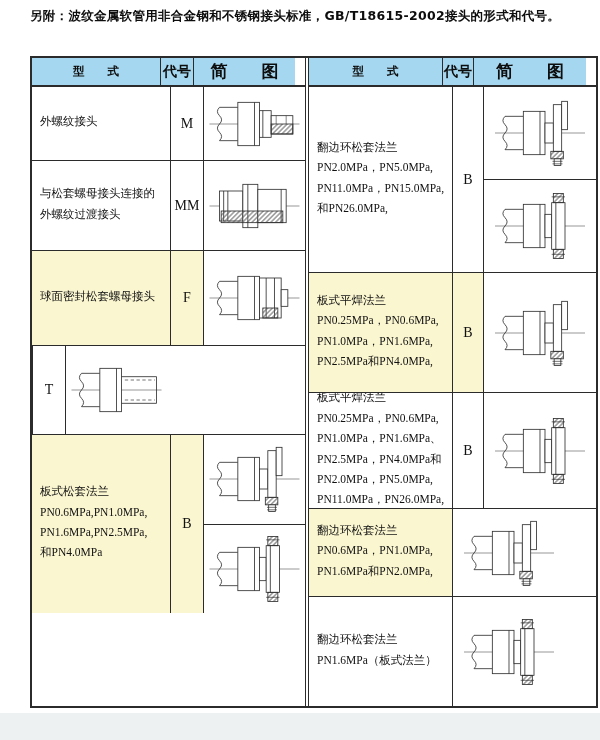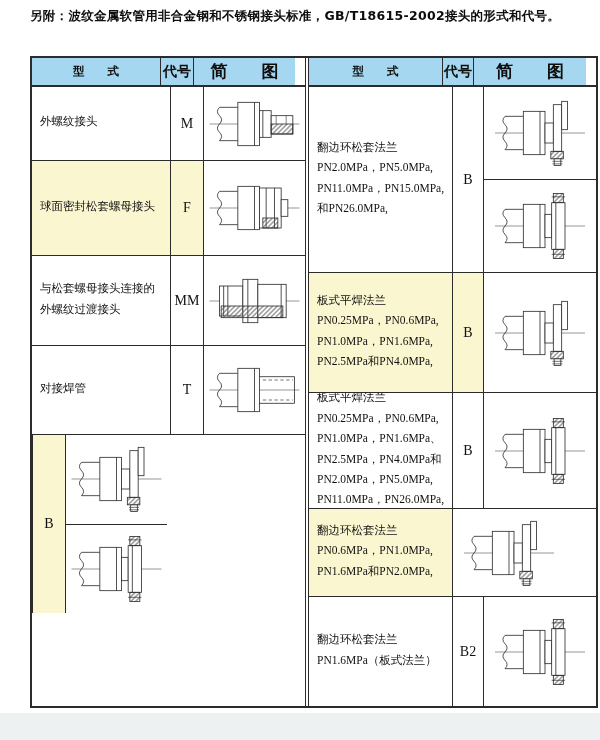--- a/index.html
+++ b/index.html
@@ -70,47 +70,20 @@
                 <line x1="66" y1="26" x2="66" y2="58" stroke="#2f2f2f" stroke-width="1"></line>
                 <rect x="76" y="32" width="26" height="22" fill="#fff" stroke="#2f2f2f" stroke-width="1"></rect>
                 <rect x="76" y="42" width="26" height="12" fill="url(#h1)" stroke="#2f2f2f" stroke-width="1"></rect>
                 <line x1="82" y1="32" x2="82" y2="42" stroke="#2f2f2f" stroke-width="0.7"></line>
                 <line x1="94" y1="32" x2="94" y2="42" stroke="#2f2f2f" stroke-width="0.7"></line>
               </svg>
             </div>
           </div>
       </div>
 
-      <div class="row" style="height:94px">
-        <div class="cell c-type hl">球面密封松套螺母接头</div>
-        <div class="cell c-code hl">F</div>
-        <div class="cell c-diag">
-            <div class="diag">
-              <svg viewBox="0 0 112 84" xmlns="http://www.w3.org/2000/svg">
-                <defs>
-                  <pattern id="h2" width="4" height="4" patternUnits="userSpaceOnUse" patternTransform="rotate(45)">
-                    <line x1="1" y1="0" x2="1" y2="4" stroke="#555" stroke-width="1.1"></line>
-                  </pattern>
-                </defs>
-                <line x1="2" y1="42" x2="110" y2="42" stroke="#2f2f2f" stroke-width="0.6"></line>
-                <path d="M14,22 q-5,5 0,10 q5,5 0,10 q-5,5 0,10 q5,5 0,10" fill="none" stroke="#2f2f2f" stroke-width="1"></path>
-                <line x1="14" y1="22" x2="36" y2="22" stroke="#2f2f2f" stroke-width="1"></line>
-                <line x1="14" y1="62" x2="36" y2="62" stroke="#2f2f2f" stroke-width="1"></line>
-                <rect x="36" y="16" width="26" height="52" fill="#fff" stroke="#2f2f2f" stroke-width="1"></rect>
-                <line x1="56" y1="16" x2="56" y2="68" stroke="#2f2f2f" stroke-width="1"></line>
-                <rect x="62" y="18" width="26" height="48" fill="#fff" stroke="#2f2f2f" stroke-width="1"></rect>
-                <line x1="70" y1="18" x2="70" y2="66" stroke="#2f2f2f" stroke-width="1"></line>
-                <line x1="80" y1="18" x2="80" y2="66" stroke="#2f2f2f" stroke-width="1"></line>
-                <rect x="66" y="54" width="18" height="12" fill="url(#h2)" stroke="#2f2f2f" stroke-width="1"></rect>
-                <rect x="88" y="32" width="8" height="20" fill="#fff" stroke="#2f2f2f" stroke-width="1"></rect>
-              </svg>
-            </div>
-          </div>
-      </div>
-
       <div class="row" style="height:89px">
         <div class="cell c-type">与松套螺母接头连接的
 外螺纹过渡接头</div>
         <div class="cell c-code">MM</div>
         <div class="cell c-diag">
             <div class="diag">
               <svg viewBox="0 0 112 84" xmlns="http://www.w3.org/2000/svg">
                 <defs>
                   <pattern id="h3" width="4" height="4" patternUnits="userSpaceOnUse" patternTransform="rotate(45)">
                     <line x1="1" y1="0" x2="1" y2="4" stroke="#555" stroke-width="1.1"></line>
@@ -123,23 +96,49 @@
                 <rect x="42" y="16" width="18" height="52" fill="#fff" stroke="#2f2f2f" stroke-width="1"></rect>
                 <line x1="48" y1="16" x2="48" y2="68" stroke="#2f2f2f" stroke-width="1"></line>
                 <rect x="60" y="22" width="34" height="40" fill="#fff" stroke="#2f2f2f" stroke-width="1"></rect>
                 <line x1="88" y1="22" x2="88" y2="62" stroke="#2f2f2f" stroke-width="1"></line>
                 <rect x="16" y="48" width="74" height="14" fill="url(#h3)" stroke="#2f2f2f" stroke-width="1"></rect>
               </svg>
             </div>
           </div>
       </div>
 
+      <div class="row" style="height:94px">
+        <div class="cell c-type hl">球面密封松套螺母接头</div>
+        <div class="cell c-code hl">F</div>
+        <div class="cell c-diag">
+            <div class="diag">
+              <svg viewBox="0 0 112 84" xmlns="http://www.w3.org/2000/svg">
+                <defs>
+                  <pattern id="h2" width="4" height="4" patternUnits="userSpaceOnUse" patternTransform="rotate(45)">
+                    <line x1="1" y1="0" x2="1" y2="4" stroke="#555" stroke-width="1.1"></line>
+                  </pattern>
+                </defs>
+                <line x1="2" y1="42" x2="110" y2="42" stroke="#2f2f2f" stroke-width="0.6"></line>
+                <path d="M14,22 q-5,5 0,10 q5,5 0,10 q-5,5 0,10 q5,5 0,10" fill="none" stroke="#2f2f2f" stroke-width="1"></path>
+                <line x1="14" y1="22" x2="36" y2="22" stroke="#2f2f2f" stroke-width="1"></line>
+                <line x1="14" y1="62" x2="36" y2="62" stroke="#2f2f2f" stroke-width="1"></line>
+                <rect x="36" y="16" width="26" height="52" fill="#fff" stroke="#2f2f2f" stroke-width="1"></rect>
+                <line x1="56" y1="16" x2="56" y2="68" stroke="#2f2f2f" stroke-width="1"></line>
+                <rect x="62" y="18" width="26" height="48" fill="#fff" stroke="#2f2f2f" stroke-width="1"></rect>
+                <line x1="70" y1="18" x2="70" y2="66" stroke="#2f2f2f" stroke-width="1"></line>
+                <line x1="80" y1="18" x2="80" y2="66" stroke="#2f2f2f" stroke-width="1"></line>
+                <rect x="66" y="54" width="18" height="12" fill="url(#h2)" stroke="#2f2f2f" stroke-width="1"></rect>
+                <rect x="88" y="32" width="8" height="20" fill="#fff" stroke="#2f2f2f" stroke-width="1"></rect>
+              </svg>
+            </div>
+          </div>
+      </div>
+
 
       <div class="row" style="height:88px">
-        <div class="cell c-type">对接焊管</div>
         <div class="cell c-code">T</div>
         <div class="cell c-diag">
             <div class="diag">
               <svg viewBox="0 0 112 84" xmlns="http://www.w3.org/2000/svg">
                 <defs>
                   <pattern id="h5" width="4" height="4" patternUnits="userSpaceOnUse" patternTransform="rotate(45)">
                     <line x1="1" y1="0" x2="1" y2="4" stroke="#555" stroke-width="1.1"></line>
                   </pattern>
                 </defs>
                 <line x1="2" y1="42" x2="110" y2="42" stroke="#2f2f2f" stroke-width="0.6"></line>
@@ -152,20 +151,24 @@
                 <line x1="62" y1="58" x2="104" y2="58" stroke="#2f2f2f" stroke-width="1"></line>
                 <line x1="104" y1="26" x2="104" y2="58" stroke="#2f2f2f" stroke-width="1"></line>
                 <line x1="66" y1="30" x2="102" y2="30" stroke="#2f2f2f" stroke-width="0.8" stroke-dasharray="4,3"></line>
                 <line x1="66" y1="54" x2="102" y2="54" stroke="#2f2f2f" stroke-width="0.8" stroke-dasharray="4,3"></line>
               </svg>
             </div>
           </div>
       </div>
 
       <div class="row" style="height:178px">
+        <div class="cell c-type hl">板式松套法兰
+PN0.6MPa,PN1.0MPa,
+PN1.6MPa,PN2.5MPa,
+和PN4.0MPa</div>
         <div class="cell c-code hl">B</div>
         <div class="cell c-diag">
           <div class="diag">
               <svg viewBox="0 0 112 84" xmlns="http://www.w3.org/2000/svg">
                 <defs>
                   <pattern id="h6" width="4" height="4" patternUnits="userSpaceOnUse" patternTransform="rotate(45)">
                     <line x1="1" y1="0" x2="1" y2="4" stroke="#555" stroke-width="1.1"></line>
                   </pattern>
                 </defs>
                 <line x1="2" y1="42" x2="110" y2="42" stroke="#2f2f2f" stroke-width="0.6"></line>
@@ -362,21 +365,20 @@
                 <line x1="71" y1="76" x2="83" y2="76" stroke="#2f2f2f" stroke-width="0.8"></line>
                 <line x1="71" y1="79" x2="83" y2="79" stroke="#2f2f2f" stroke-width="0.8"></line>
               </svg>
             </div>
           </div>
       </div>
 
       <div class="row" style="height:109px">
         <div class="cell c-type">翻边环松套法兰
 PN1.6MPa（板式法兰）</div>
-        <div class="cell c-code">B2</div>
         <div class="cell c-diag">
             <div class="diag">
               <svg viewBox="0 0 112 84" xmlns="http://www.w3.org/2000/svg">
                 <defs>
                   <pattern id="h13" width="4" height="4" patternUnits="userSpaceOnUse" patternTransform="rotate(45)">
                     <line x1="1" y1="0" x2="1" y2="4" stroke="#555" stroke-width="1.1"></line>
                   </pattern>
                 </defs>
                 <line x1="2" y1="42" x2="110" y2="42" stroke="#2f2f2f" stroke-width="0.6"></line>
                 <path d="M14,22 q-5,5 0,10 q5,5 0,10 q-5,5 0,10 q5,5 0,10" fill="none" stroke="#2f2f2f" stroke-width="1"></path>

